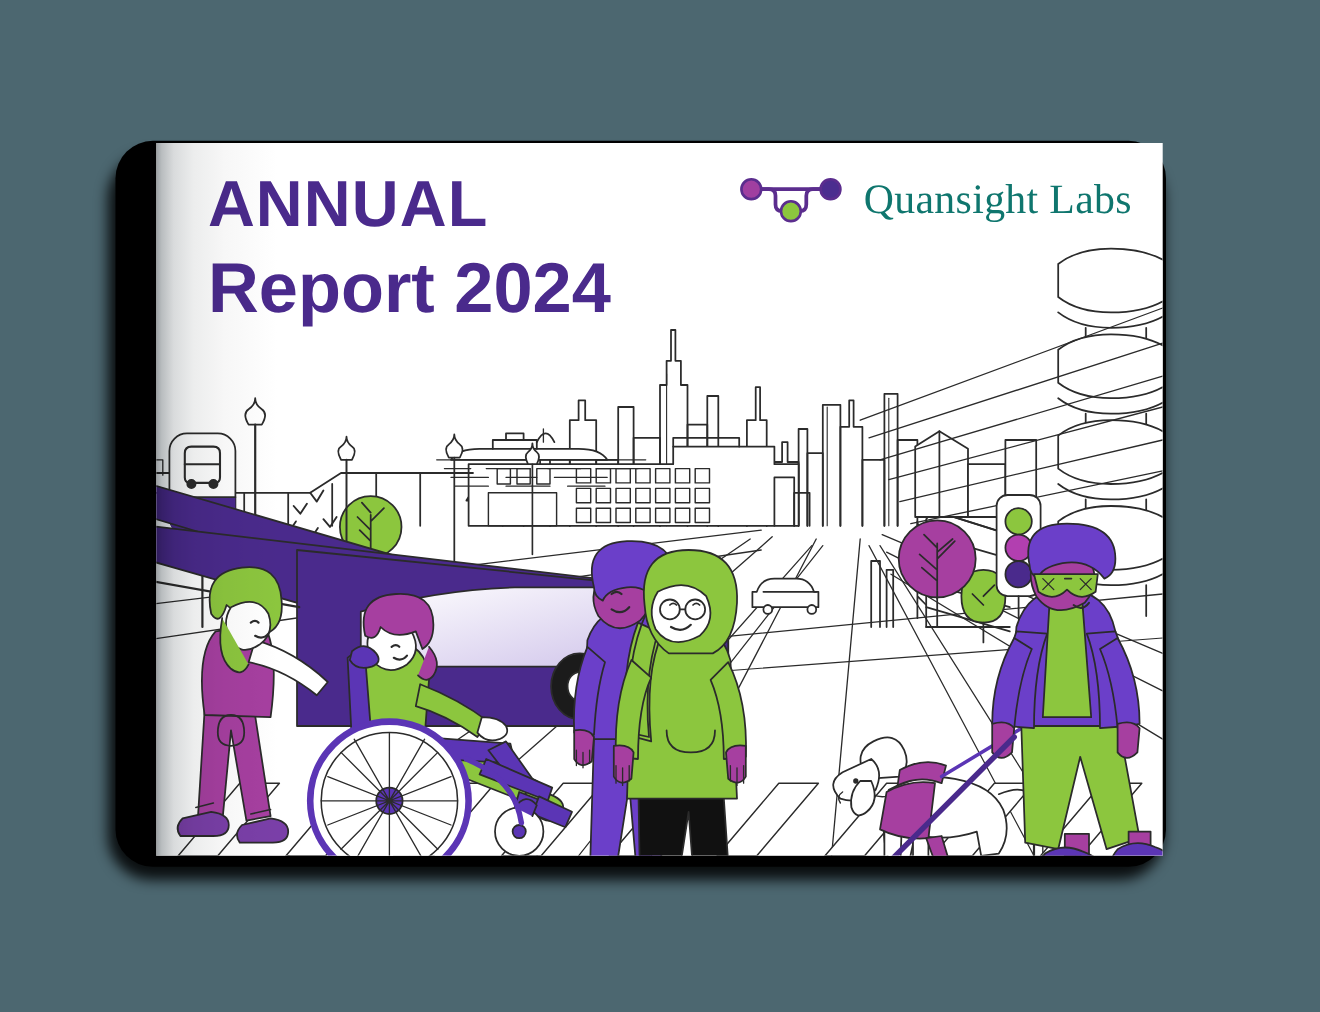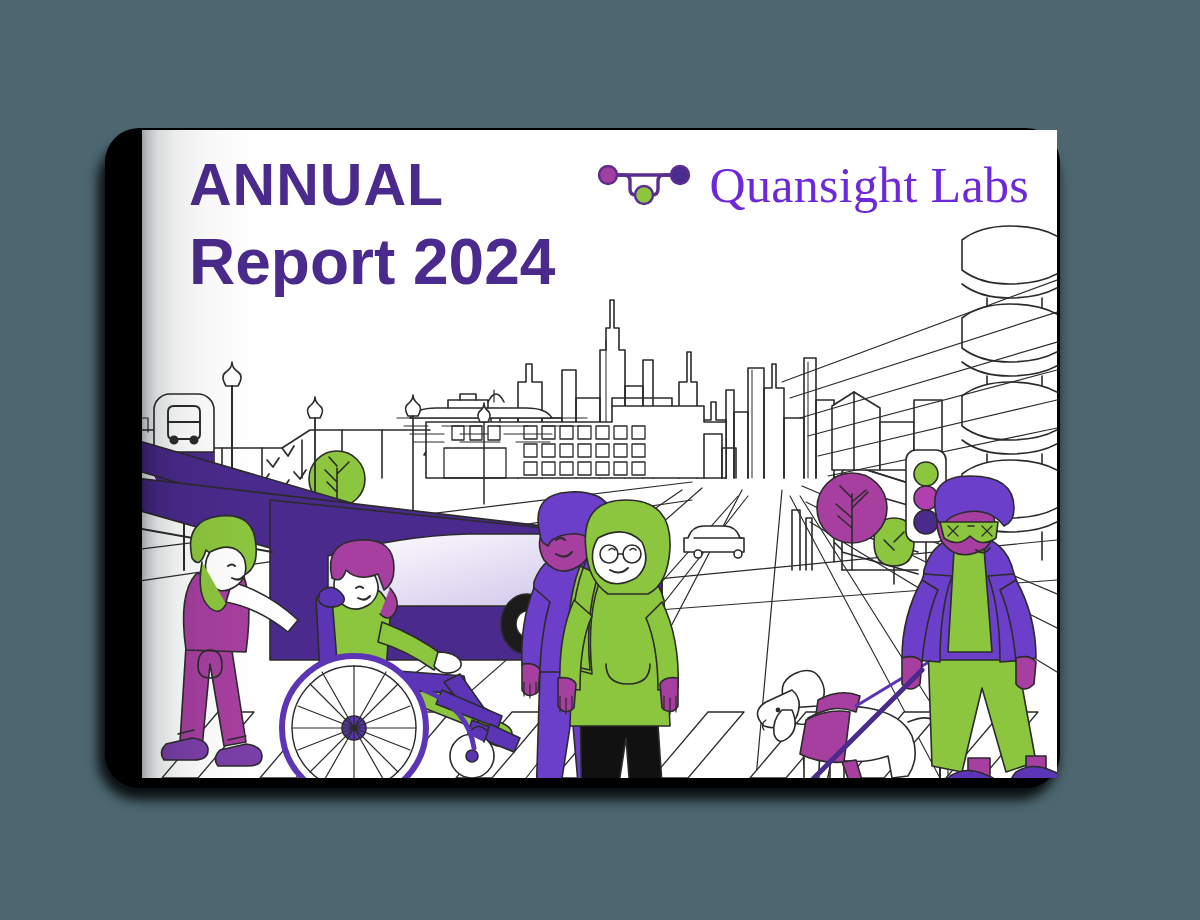--- a/index.html
+++ b/index.html
@@ -61,21 +61,21 @@
   }
   .title-line.l2{ font-size:64px; letter-spacing:0px; margin-top:10px;}
 
   .logo{
     position:absolute; right:28px; top:26px; z-index:5;
     display:flex;align-items:center;gap:16px;
   }
   .logo-mark{width:100px;height:52px;display:block;}
   .logo-text{
     font-family:"Liberation Serif", serif;
-    font-size:50px;color:#6d28d9;letter-spacing:.3px;white-space:nowrap;
+    font-size:38px;color:#0f766e;letter-spacing:.3px;white-space:nowrap;
   }
 
   .scene{position:absolute;left:0;top:0;width:915px;height:648px;}
   svg.scene-svg{display:block;width:915px;height:648px;}
 </style>
 </head>
 <body style="background: rgb(76, 103, 112);">
 
 <div id="stage">
 

